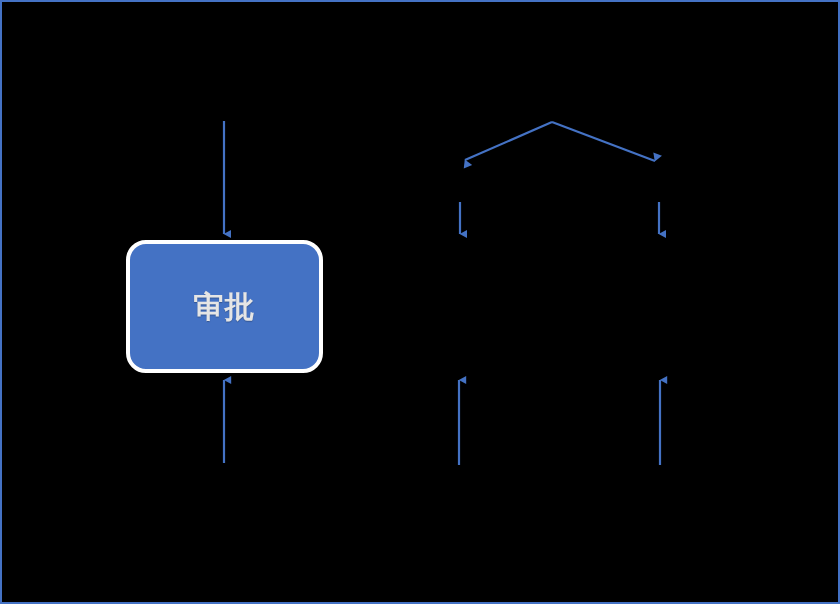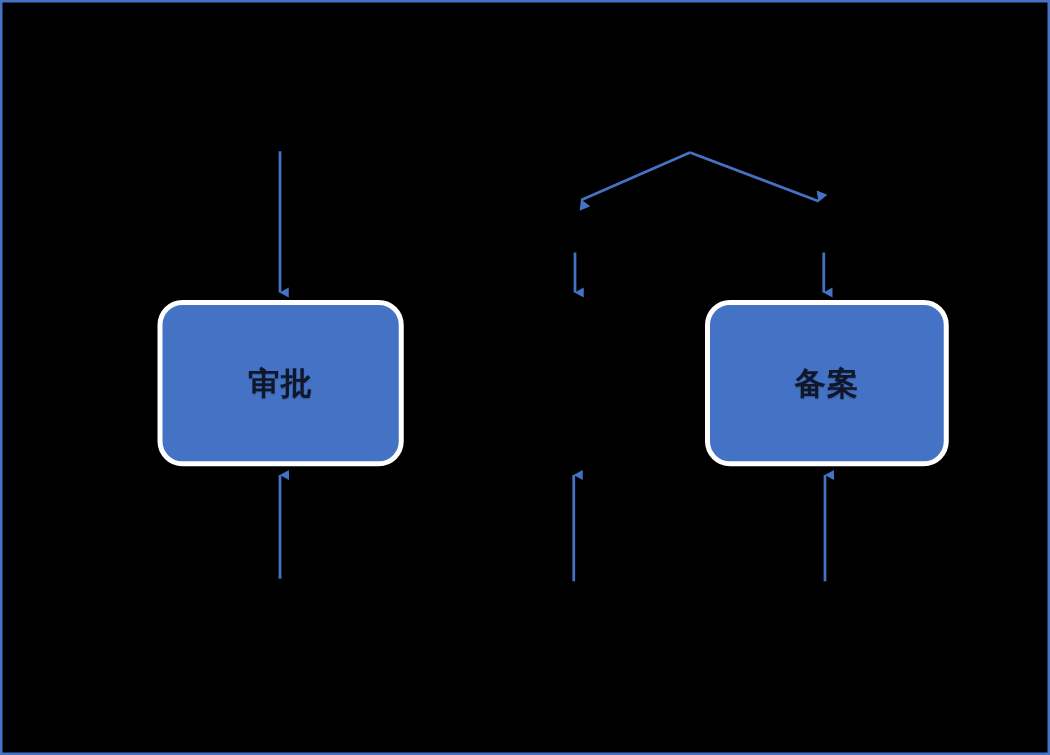--- a/index.html
+++ b/index.html
@@ -34,22 +34,22 @@
     box-sizing: border-box;
     background: #4472C4;
     border: 4px solid #FFFFFF;
     border-radius: 20px;
     display: flex;
     align-items: center;
     justify-content: center;
     box-shadow: 0 2px 3px rgba(0,0,0,0.45);
   }
   .node-label {
-    color: #0f172a;
-    font-size: 25px;
+    color: #e5e5e5;
+    font-size: 30px;
     font-weight: bold;
     letter-spacing: 1px;
     line-height: 1;
     text-shadow: 0 1px 1px rgba(0,0,0,0.25);
   }
   #node-approval { left: 124px; top: 238px; width: 197px; height: 133px; }
   #node-ratify   { left: 361px; top: 238px; width: 187px; height: 133px; }
   #node-record   { left: 562px; top: 238px; width: 195px; height: 133px; }
 </style>
 </head>
@@ -82,17 +82,14 @@
     <line x1="222" y1="461" x2="222" y2="378" stroke="#4472C4" stroke-width="2.2" marker-end="url(#arrow-up)"></line>
     <line x1="457" y1="463" x2="457" y2="378" stroke="#4472C4" stroke-width="2.2" marker-end="url(#arrow-up)"></line>
     <line x1="658" y1="463" x2="658" y2="378" stroke="#4472C4" stroke-width="2.2" marker-end="url(#arrow-up)"></line>
   </svg>
 
   <div class="node" id="node-approval">
     <span class="node-label">审批</span>
   </div>
 
 
-  <div class="node" id="node-record">
-    <span class="node-label">备案</span>
-  </div>
 
 </div>
 
 </body></html>

